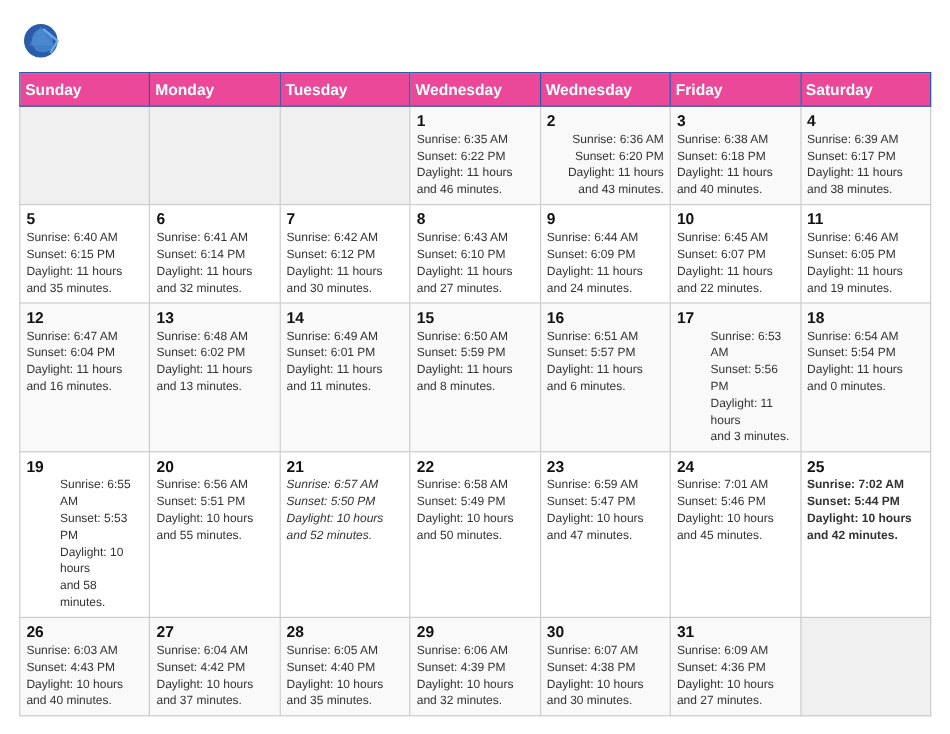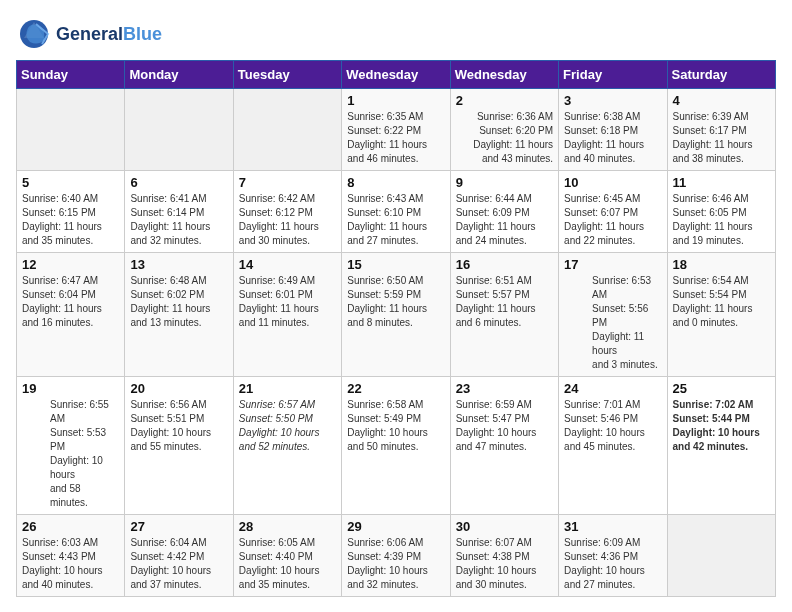--- a/index.html
+++ b/index.html
@@ -32,21 +32,21 @@
     }
     .location {
       font-size: 14px;
       color: #444;
     }
     table {
       width: 100%;
       border-collapse: collapse;
     }
     thead tr {
-      background-color: #4c1d95;
+      background-color: #ec4899;
       color: #fff;
     }
     thead th {
       padding: 6px 4px;
       font-size: 13px;
       font-weight: bold;
       text-align: left;
       border: 1px solid #2a5caa;
     }
     tbody tr {
@@ -84,23 +84,20 @@
 
 <div class="header">
   <div class="logo">
     <div style="display:flex;align-items:center;gap:4px;">
       <svg width="36" height="36" viewBox="0 0 36 36">
         <circle cx="18" cy="18" r="14" fill="#2a5caa"></circle>
         <polygon points="18,6 28,22 8,22" fill="#fff" opacity="0.15"></polygon>
         <path d="M22 10 Q30 14 28 24 Q22 30 14 26 Q8 20 12 12 Q16 6 22 10Z" fill="#4a90d9" opacity="0.7"></path>
         <path d="M20 8 L32 18 L26 28" fill="none" stroke="#7ab8f5" stroke-width="2" opacity="0.8"></path>
       </svg>
-      <div>
-        <div style="font-size:18px;font-weight:bold;color:#1a3a6b;">General<span style="color:#4a90d9;">Blue</span></div>
-      </div>
     </div>
   </div>
   <div class="title-block">
     <div class="month-title"></div>
     <div class="location"></div>
   </div>
 </div>
 
 <table>
   <thead>

